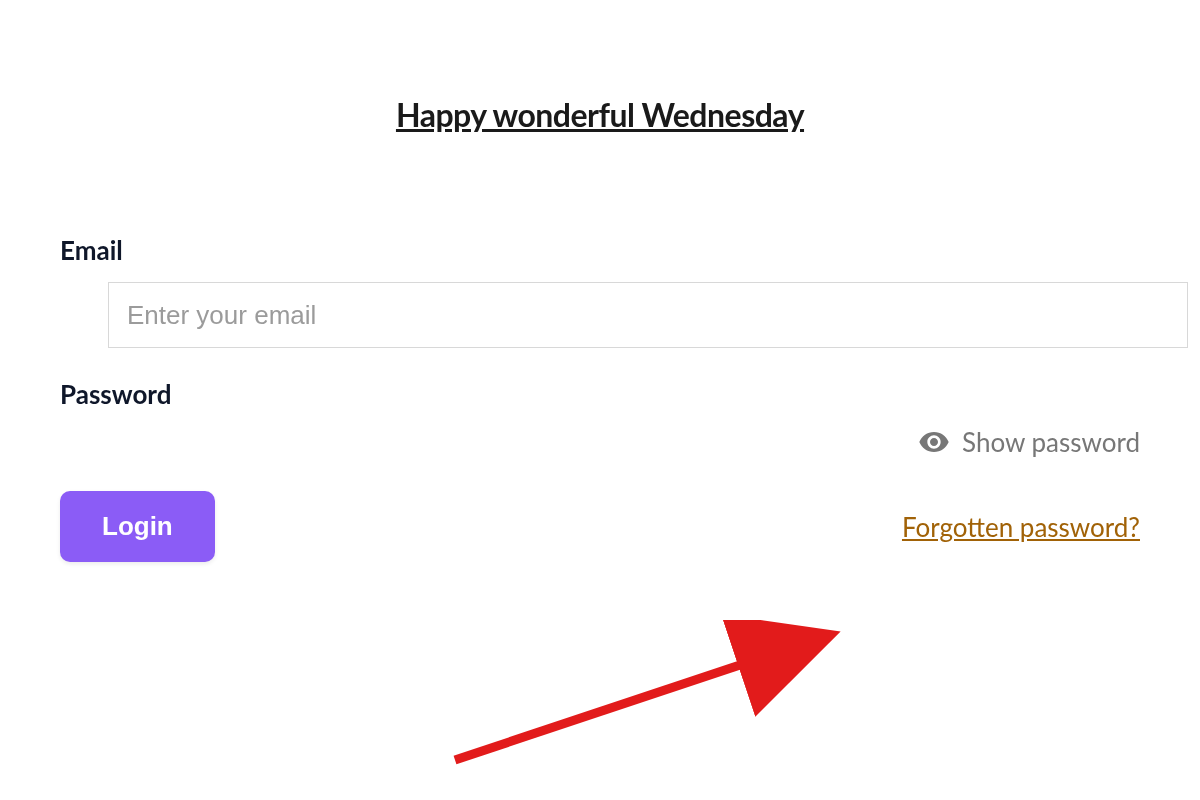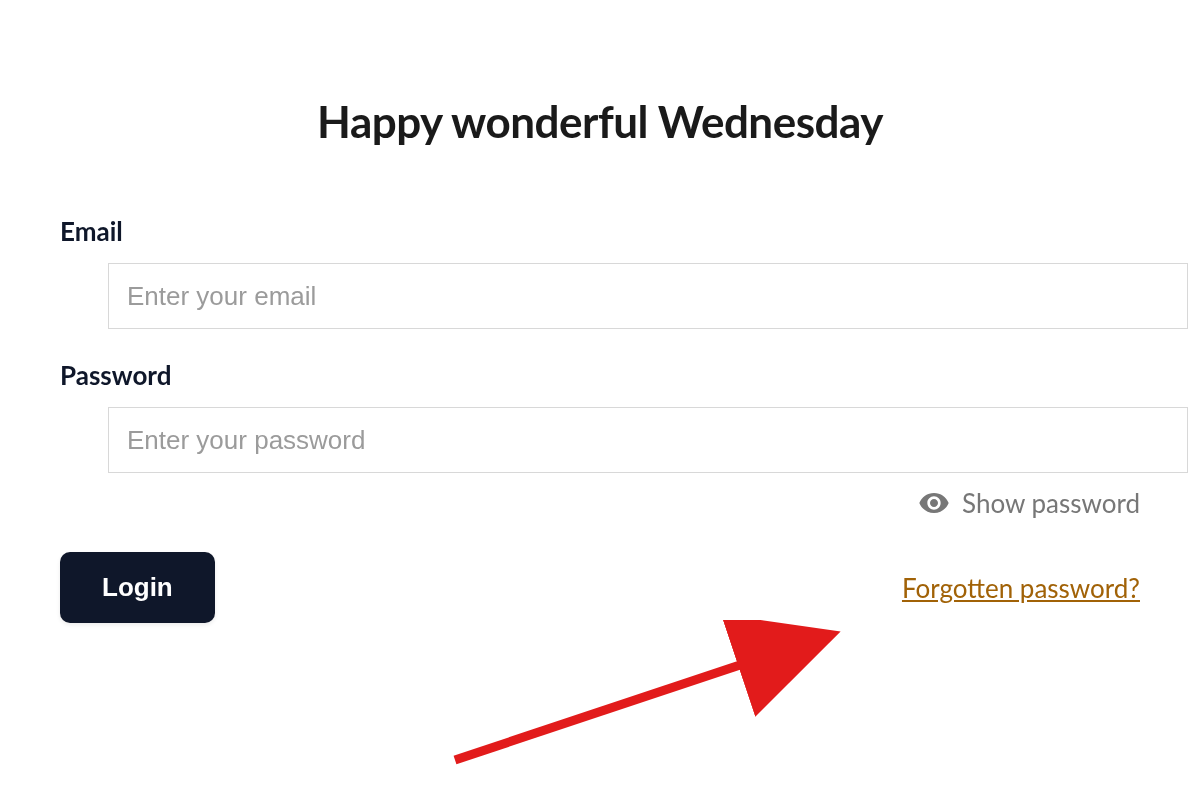--- a/index.html
+++ b/index.html
@@ -14,26 +14,27 @@
       height: 800px;
       overflow: hidden;
       position: relative;
     }
     .container {
       width: 1080px;
       margin: 0 auto;
       padding-top: 95px;
     }
     .page-title {
-      font-size: 44px;
+      font-size: 32px;
       font-weight: 700;
       color: #1a1a1a;
       text-align: center;
-      margin-bottom: 68px;
+      margin-bottom: 100px;
       letter-spacing: -0.5px;
+      text-decoration: underline;
     }
     .form-group {
       margin-bottom: 30px;
     }
     .form-label {
       display: block;
       font-size: 26px;
       font-weight: 700;
       color: #0f172a;
       margin-bottom: 16px;
@@ -70,21 +71,21 @@
       height: 32px;
       fill: #777777;
       flex-shrink: 0;
     }
     .bottom-row {
       display: flex;
       justify-content: space-between;
       align-items: center;
     }
     .login-button {
-      background: #0f172a;
+      background: #8b5cf6;
       color: #ffffff;
       border: none;
       border-radius: 10px;
       font-size: 26px;
       font-weight: 700;
       padding: 20px 42px;
       cursor: pointer;
       box-shadow: 0 2px 4px rgba(0,0,0,0.08);
     }
     .forgot-link {
@@ -106,21 +107,20 @@
 <div class="container">
   <h1 class="page-title">Happy wonderful Wednesday</h1>
 
   <div class="form-group">
     <label class="form-label">Email</label>
     <input type="text" class="form-input" placeholder="Enter your email" style="">
   </div>
 
   <div class="form-group" style="margin-bottom:0;">
     <label class="form-label">Password</label>
-    <input type="password" class="form-input" placeholder="Enter your password" style="">
   </div>
 
   <div class="show-password-row">
     <span class="show-password">
       <svg class="eye-icon-svg" viewBox="0 0 24 24">
         <path d="M12 4.5C7 4.5 2.73 7.61 1 12c1.73 4.39 6 7.5 11 7.5s9.27-3.11 11-7.5c-1.73-4.39-6-7.5-11-7.5zM12 17c-2.76 0-5-2.24-5-5s2.24-5 5-5 5 2.24 5 5-2.24 5-5 5zm0-8c-1.66 0-3 1.34-3 3s1.34 3 3 3 3-1.34 3-3-1.34-3-3-3z"></path>
       </svg>
       <span>Show password</span>
     </span>
   </div>

